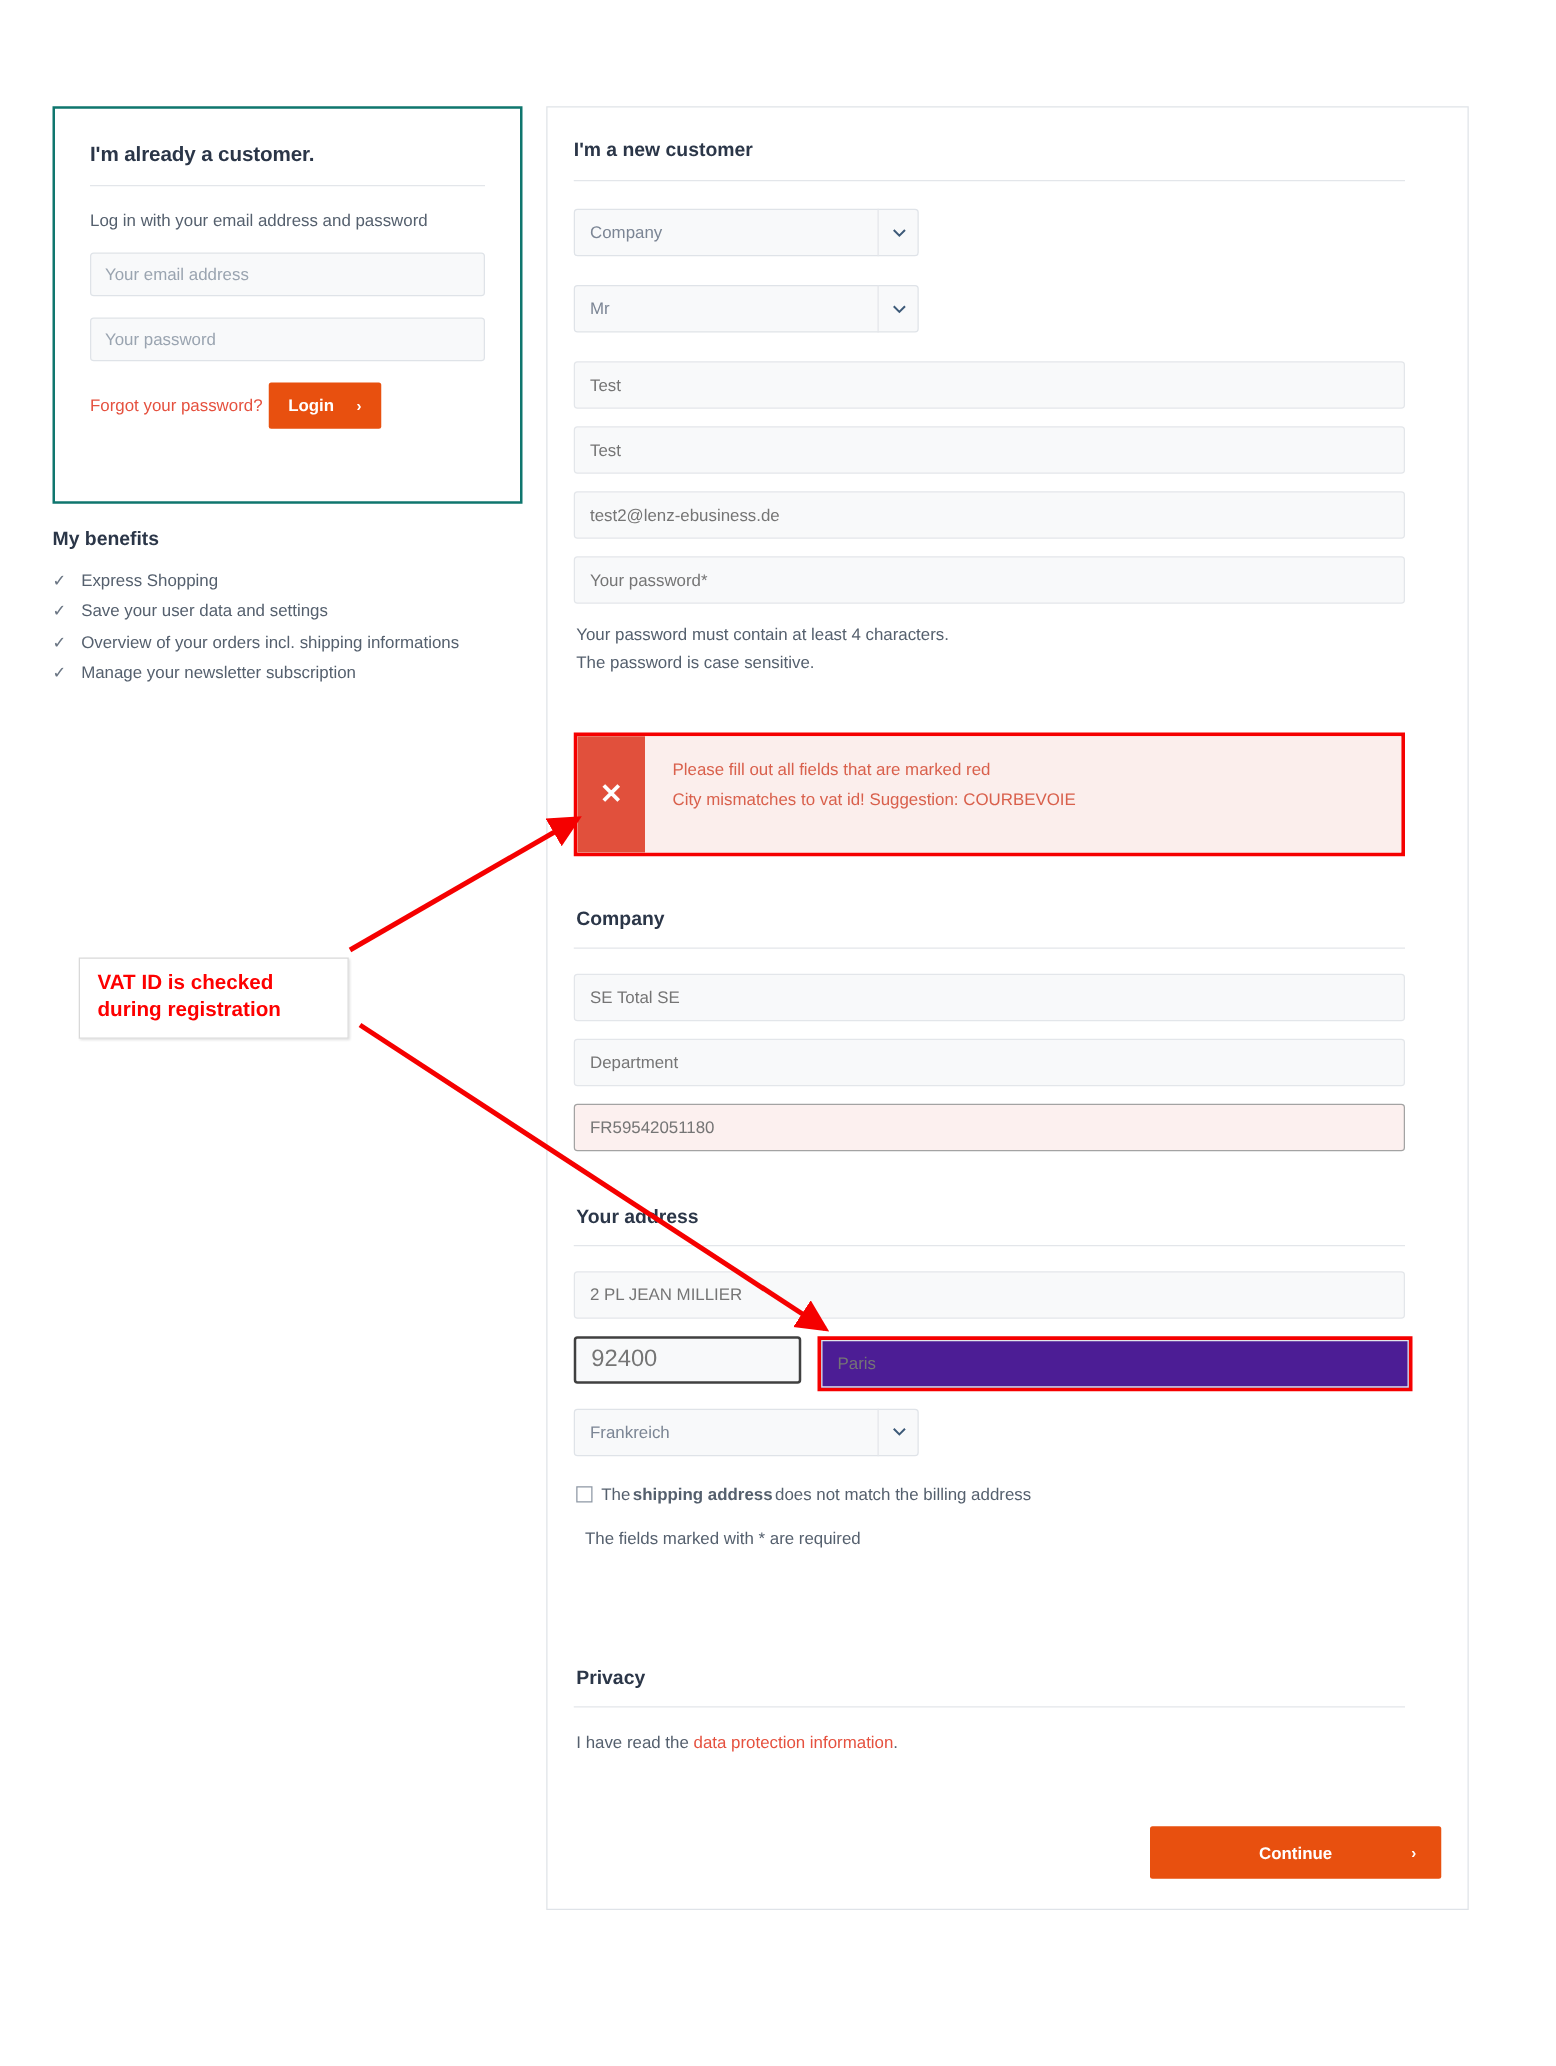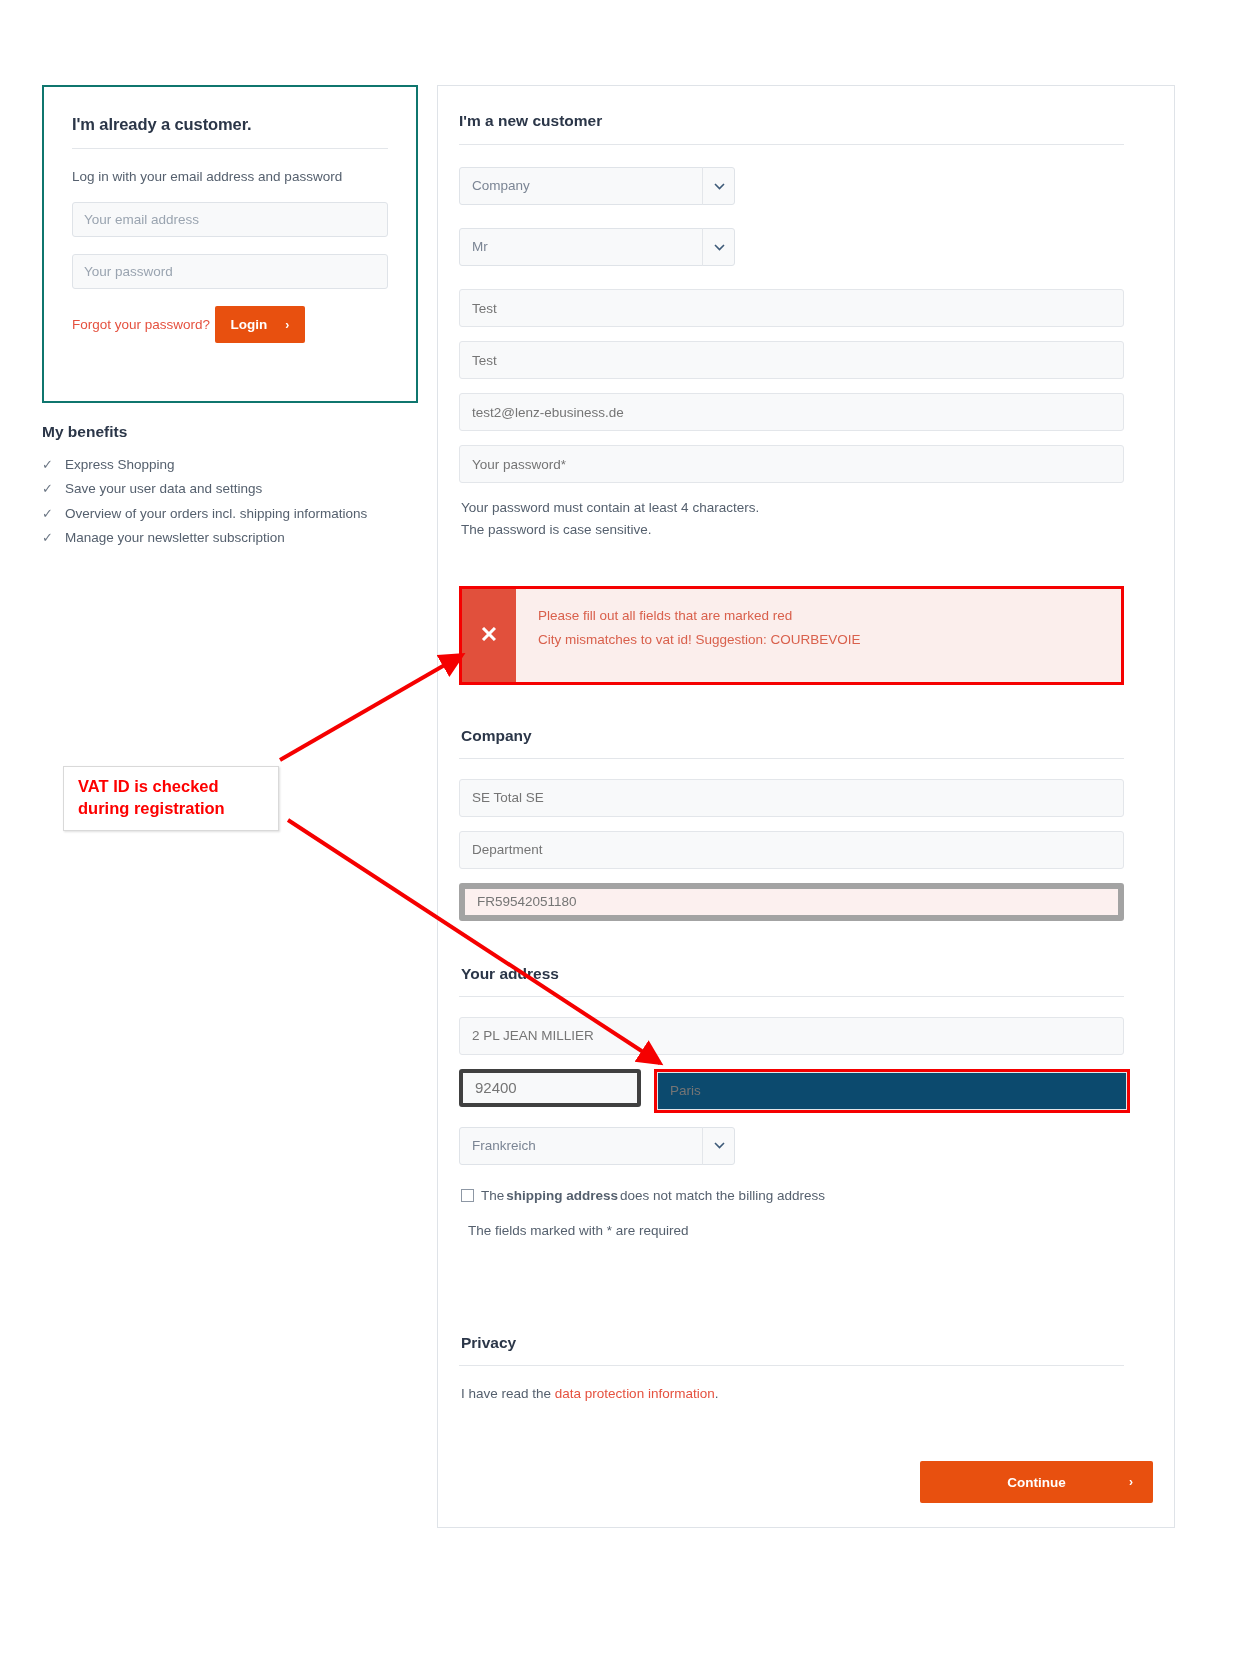--- a/index.html
+++ b/index.html
@@ -90,21 +90,21 @@
     color: #4a6480; font-size: 11px;
   }
   .wide {
     width: 665px; height: 38px; margin-bottom: 14px;
     border: 1px solid #e3e6ea; background: #f8f9fa; border-radius: 3px;
     font-size: 13.5px; color: #8d97a4; padding: 0 12px; line-height: 36px;
     display: block;
     font-family: "Liberation Sans", sans-serif;
   }
   .wide.err {
-    border: 6px solid #a3a3a3; background: #fcf0ef; color: #d9796b;
+    border: 1px solid #a3a3a3; background: #fcf0ef; color: #d9796b;
   }
   .pw-hint { font-size: 13.5px; color: #55606e; margin: 11px 0 0 2px; line-height: 1.65; }
 
   
   .alert-outline {
     position: relative; margin: 44px 0 0 0;
     width: 665px; border: 3px solid #f50000;
   }
   .alert {
     display: flex; align-items: stretch;
@@ -123,27 +123,27 @@
   
   .sec-title {
     font-size: 15.5px; font-weight: bold; color: #2b3648;
     margin: 42px 0 13px 2px;
   }
   .sec-rule { height: 1px; background: #e3e6ea; width: 665px; margin-bottom: 20px; }
 
   .row2 { display: flex; gap: 13px; margin-bottom: 14px; }
   .zip {
     width: 182px; height: 38px;
-    border: 4px solid #404040; background: #f8f9fa; border-radius: 3px;
-    font-size: 15px; color: #8d97a4; padding: 0 12px; line-height: 36px;
+    border: 2px solid #404040; background: #f8f9fa; border-radius: 3px;
+    font-size: 19px; color: #8d97a4; padding: 0 12px; line-height: 36px;
   }
   .city-outline { border: 3px solid #f50000; width: 476px; height: 44px; padding: 0; }
   .city {
     width: 100%; height: 100%;
-    border: 1px solid #e3e6ea; background: #0c4a6e;
+    border: 1px solid #e3e6ea; background: #4c1d95;
     font-size: 13.5px; color: #8d97a4; padding: 0 12px; line-height: 36px;
   }
 
   .chk-row {
     display: flex; align-items: center; gap: 2px;
     font-size: 13.5px; color: #55606e; margin: 21px 0 0 2px;
   }
   .chk-box {
     width: 13px; height: 13px; border: 1px solid #8d97a4;
     background: #fff; display: inline-block; margin-right: 5px;

